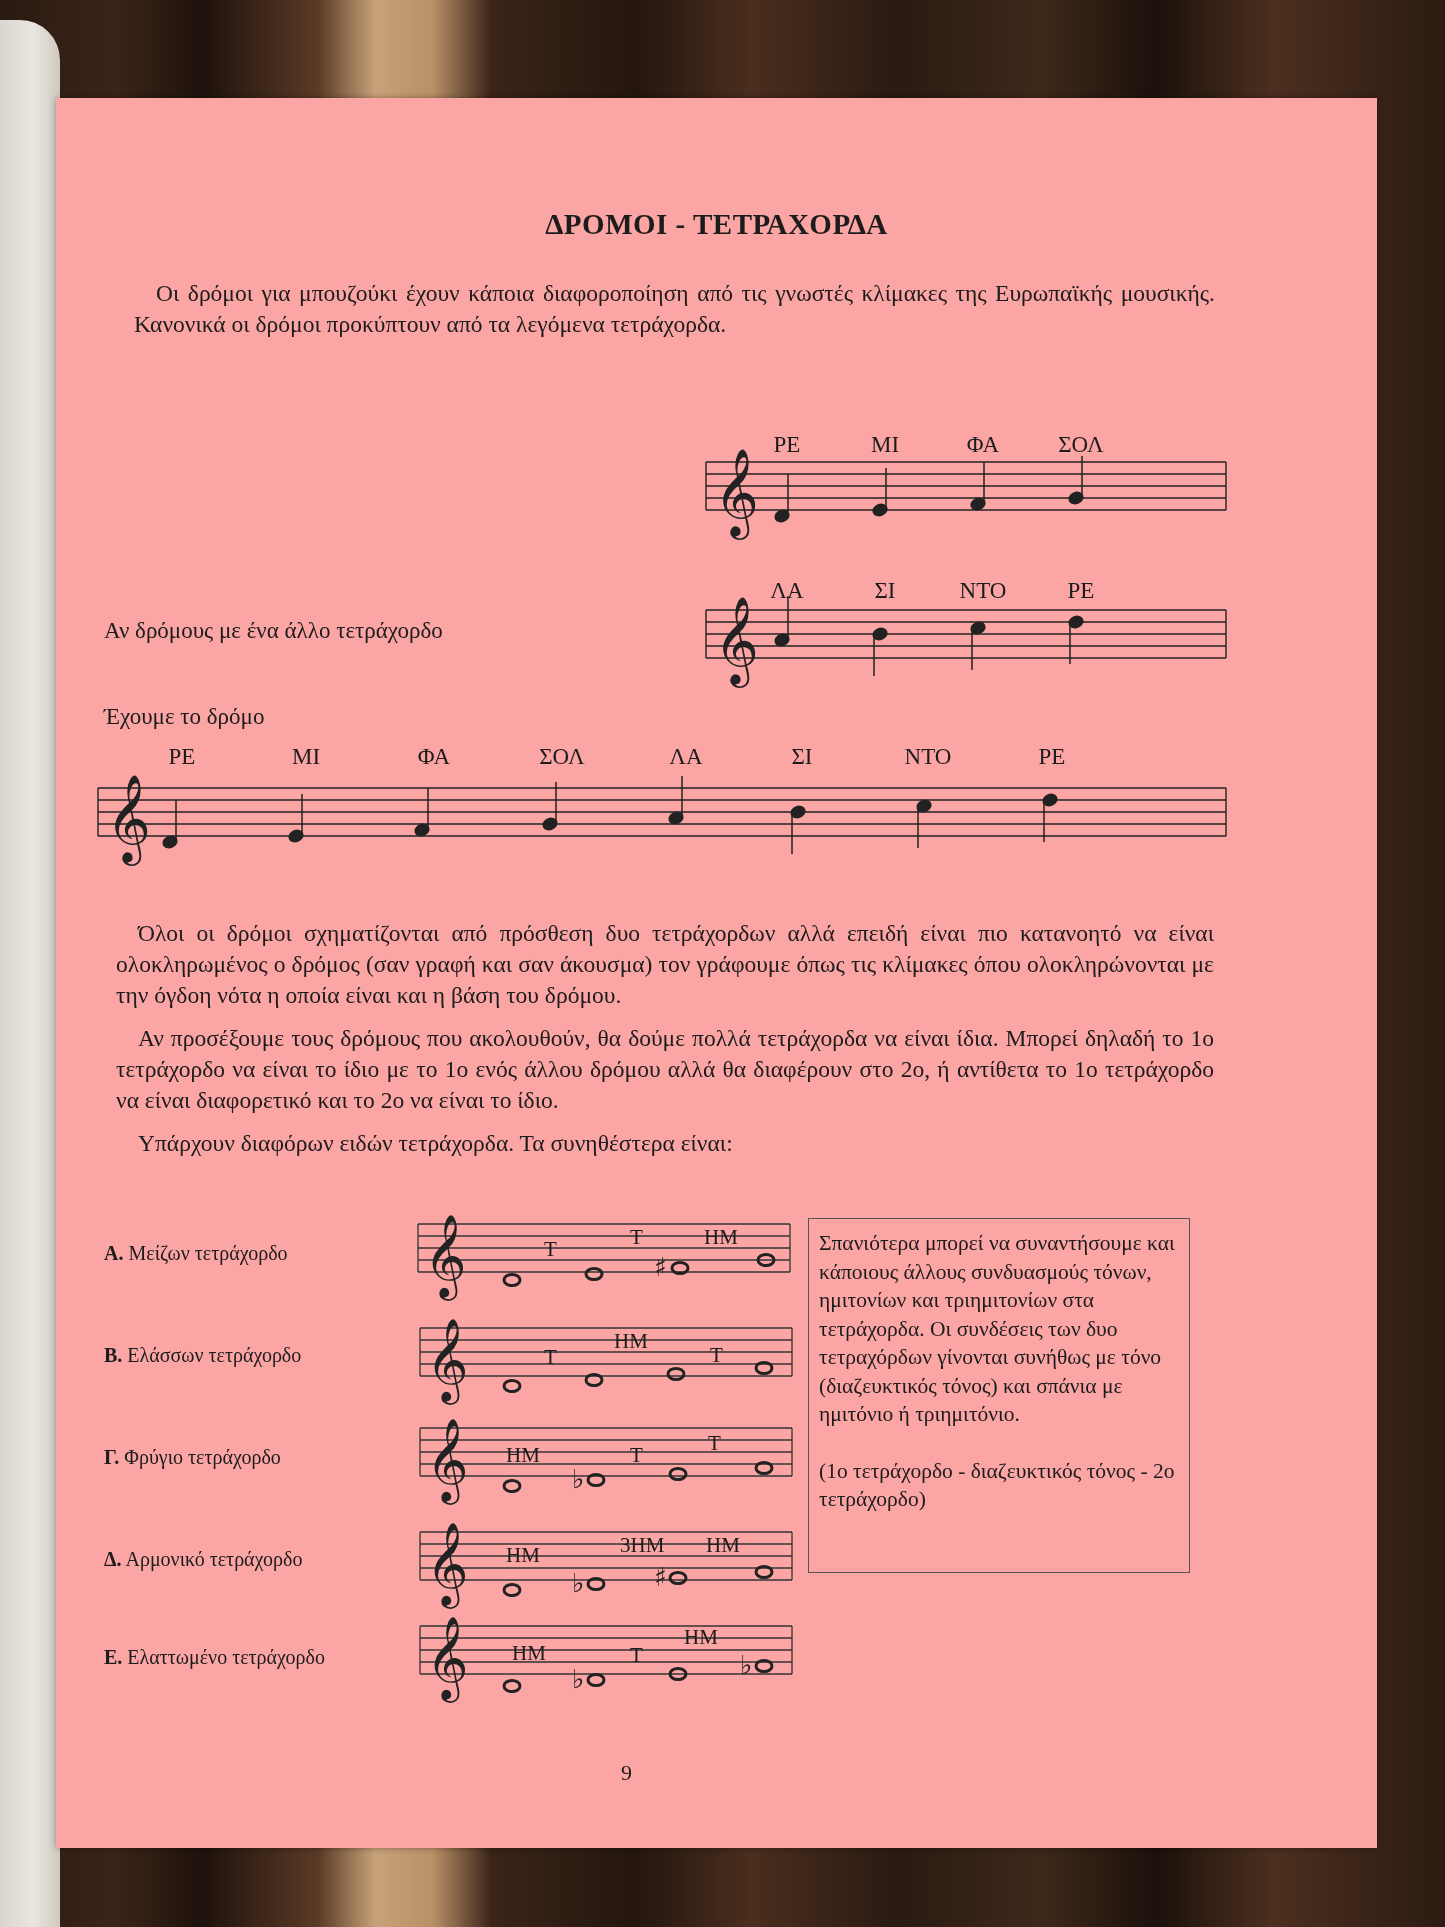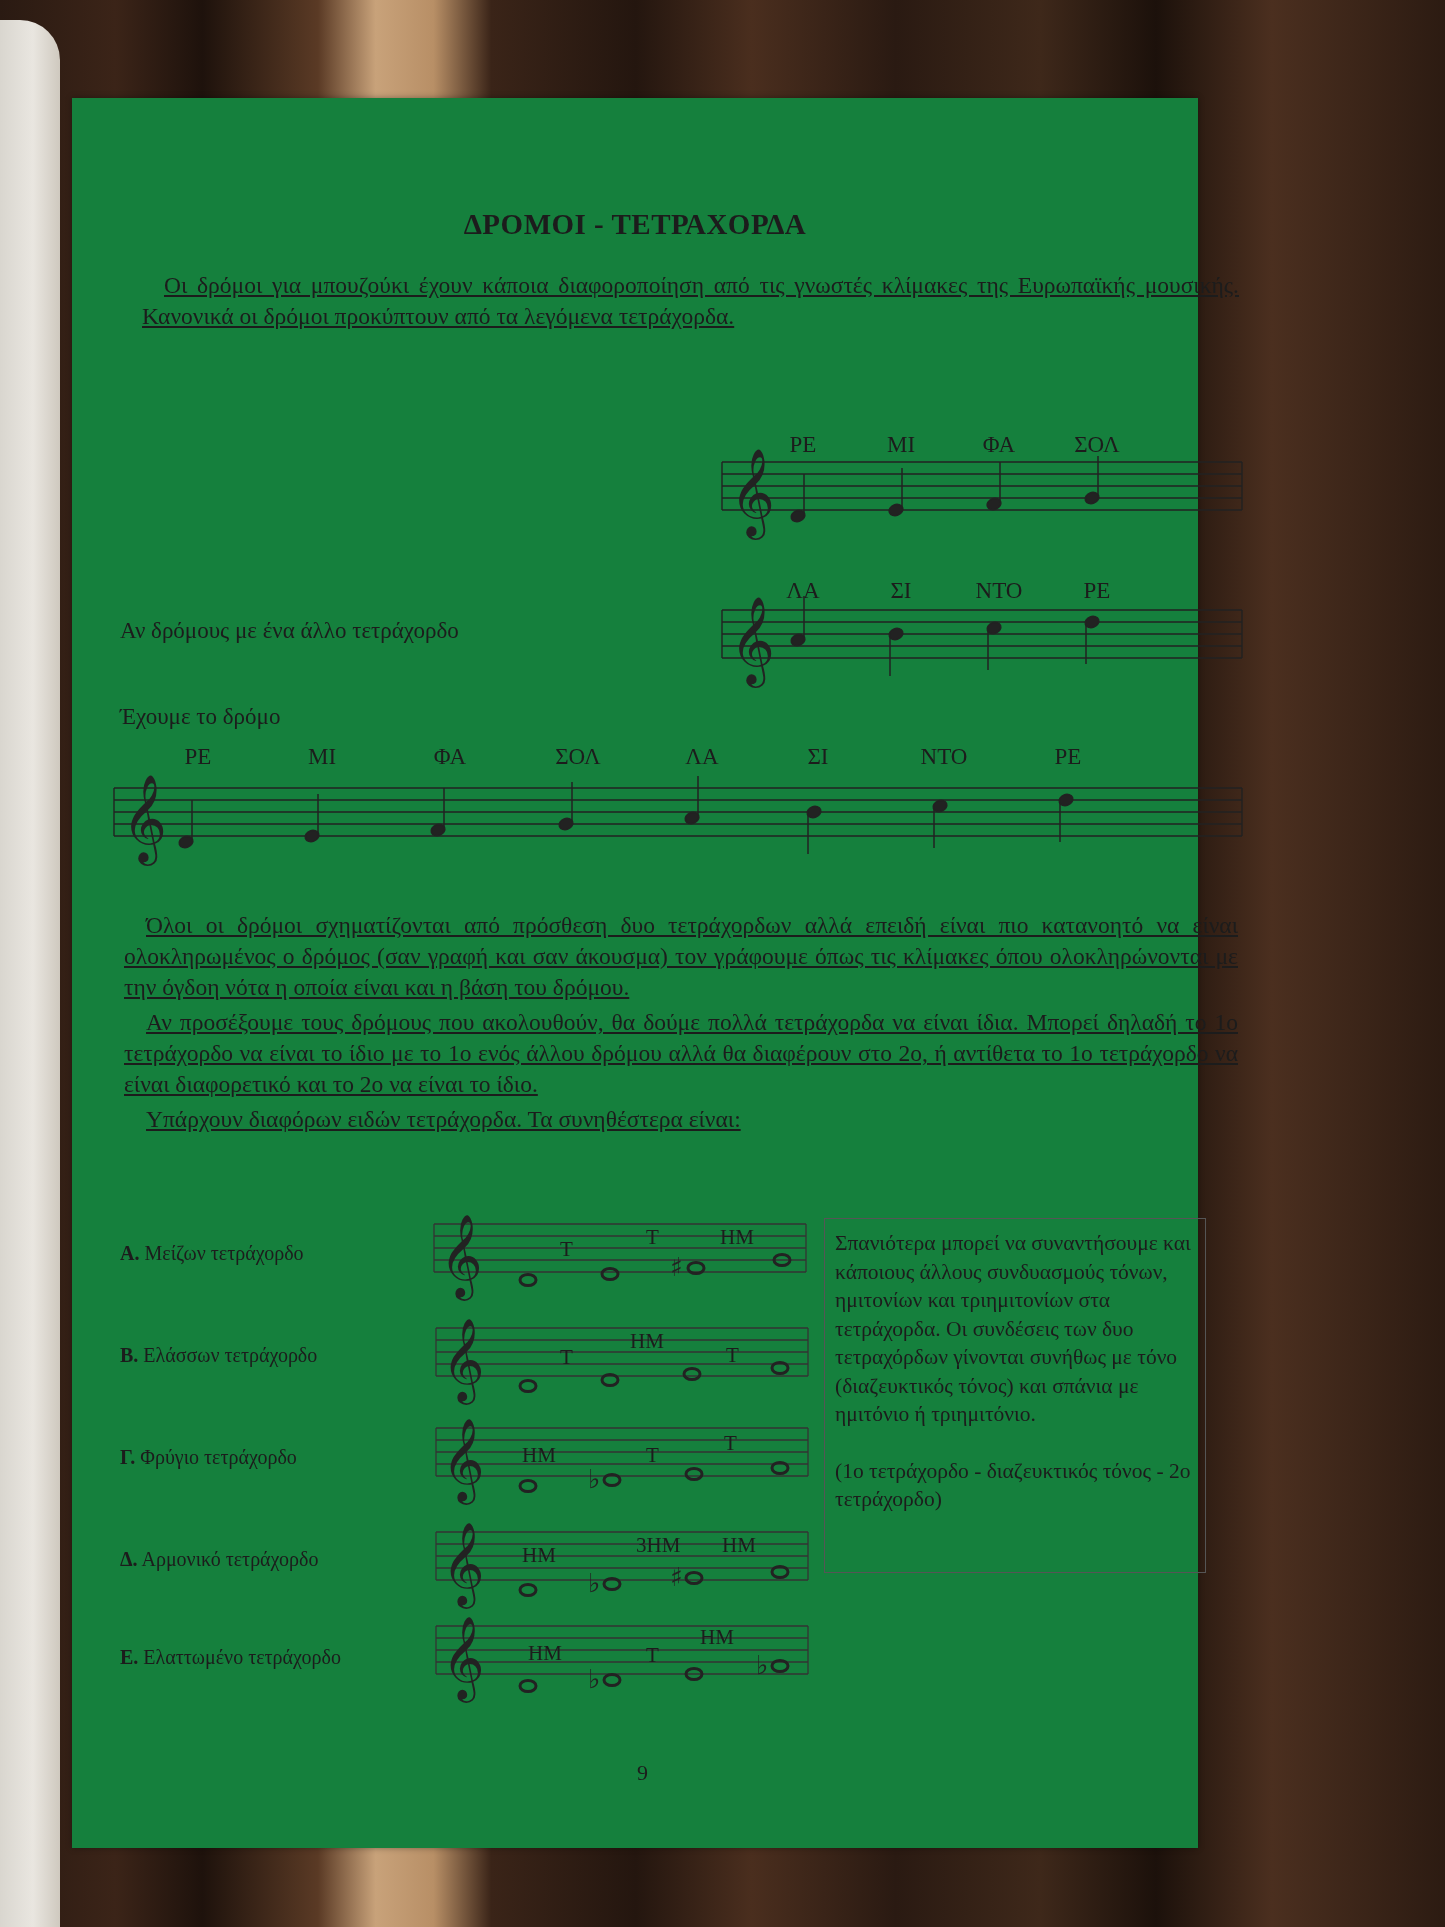--- a/index.html
+++ b/index.html
@@ -8,32 +8,32 @@
     background: linear-gradient(90deg, #2a1a12 0%, #3b2418 8%, #1e120c 14%, #5a3a25 22%, #c8a27a 26%, #b88f66 30%, #3a2418 34%, #24160f 44%, #4a2e1e 52%, #2a1a12 62%, #3e281a 72%, #1c110b 80%, #4b2f1f 88%, #2c1b12 100%);
     font-family: "Liberation Serif", "DejaVu Serif", serif;
     color:#1c1c1c;
   }
   .left-page {
     position:absolute; left:0; top:20px; width:60px; height:1907px;
     background: linear-gradient(90deg, #d9d6cf 0%, #e9e6e0 55%, #cfc9bf 100%);
     border-top-right-radius: 40px;
   }
   .page {
-    position:absolute; left:72px; top:98px; width:1126px; height:1750px;
-    background:#15803d;
+    position:absolute; left:56px; top:98px; width:1321px; height:1750px;
+    background:#fca5a5;
     box-shadow: 0 0 6px rgba(0,0,0,0.35);
   }
   .title {
     position:absolute; left:0; width:100%; top:110px; text-align:center;
     font-size:29px; font-weight:bold; letter-spacing:0.5px;
   }
   .para {
     position:absolute; font-size:23.5px; line-height:31px; text-align:justify;
   }
-  .para p { margin:4px; text-indent:22px;text-decoration:underline; }
+  .para p { margin:12px; text-indent:22px; }
   .lbl { position:absolute; font-size:23px; }
   .notename { position:absolute; font-size:23px; transform:translateX(-50%); }
   .staff { position:absolute; }
   .staff svg { display:block; overflow:visible; }
   .tetra-label { position:absolute; font-size:20px; }
   .tetra-label b { font-weight:bold; }
   .sidebox {
     position:absolute; left:752px; top:1120px; width:382px; height:355px;
     border:1.5px solid #555; box-sizing:border-box;
     padding:10px 10px; font-size:21.5px; line-height:28.5px;

